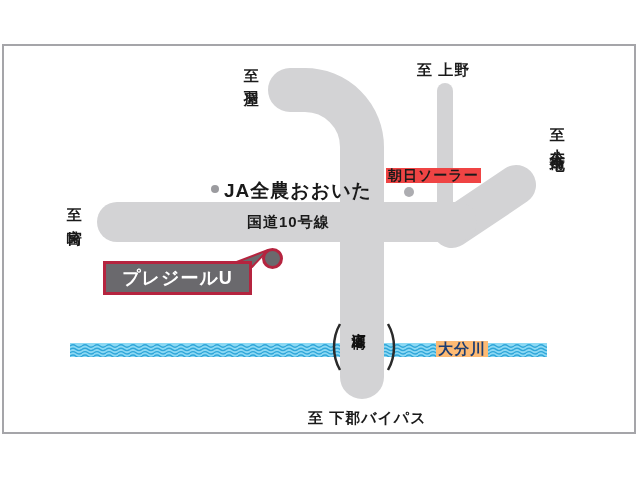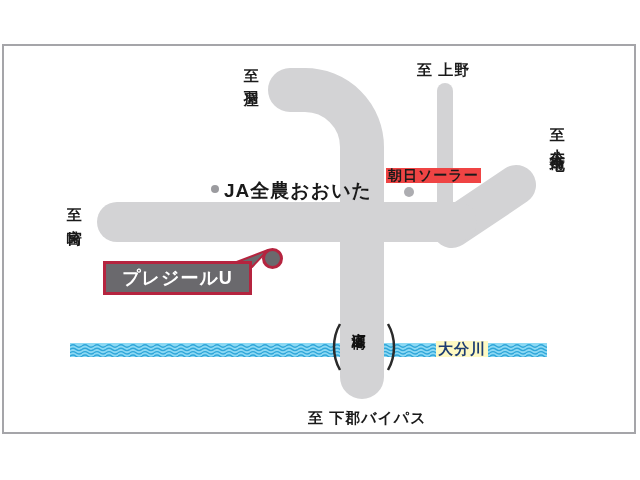--- a/index.html
+++ b/index.html
@@ -21,21 +21,21 @@
   .poi-box {
     position:absolute; left:103px; top:261px; width:143px; height:28px;
     background:#6a696d; border:3px solid #b5243f;
     display:flex; align-items:center; justify-content:center;
     color:#ffffff; font-weight:bold; font-size:18px; letter-spacing:1px;
   }
   .poi-dot {
     position:absolute; left:262px; top:248px; width:15px; height:15px;
     background:#6a696d; border:3px solid #b5243f; border-radius:50%;
   }
-  .river-name { color:#1c3c71; background:#fef9c3; padding:0 2px; }
+  .river-name { color:#1c3c71; background:#fdba74; padding:0 2px; }
   .on-white { background:#ef4444; padding:0 2px; }
 </style>
 </head>
 <body>
 
 <div class="page">
 
   <div class="map-frame"></div>
 
   <svg class="overlay" viewBox="0 0 640 480">
@@ -63,20 +63,21 @@
 
   <div class="lbl" style="left:417px; top:62px;">至 上野</div>
 
   <div class="lbl vert" style="left:549px; top:116px;">至 大分市街地</div>
 
   <div class="lbl vert" style="left:66px; top:196px;">至 宮崎</div>
 
   <div class="lbl" style="left:224px; top:181px; font-size:19px;">JA全農おおいた</div>
   <div class="dot" style="left:211px; top:185px; width:8px; height:8px; background:#9b9b9f;"></div>
 
+  <div class="lbl" style="left:247px; top:214px;">国道10号線</div>
 
   <div class="lbl on-white" style="left:386px; top:168px; font-size:14px;">朝日ソーラー</div>
   <div class="dot" style="left:404px; top:187px; width:10px; height:10px; background:#adadb1;"></div>
 
   <div class="lbl river-name" style="left:436px; top:341px;">大分川</div>
 
   <div class="lbl vert" style="left:351px; top:321px; font-size:14px; color:#111111;">広瀬橋</div>
 
   <div class="lbl" style="left:308px; top:399px;margin-top:11px;">至 下郡バイパス</div>
 

